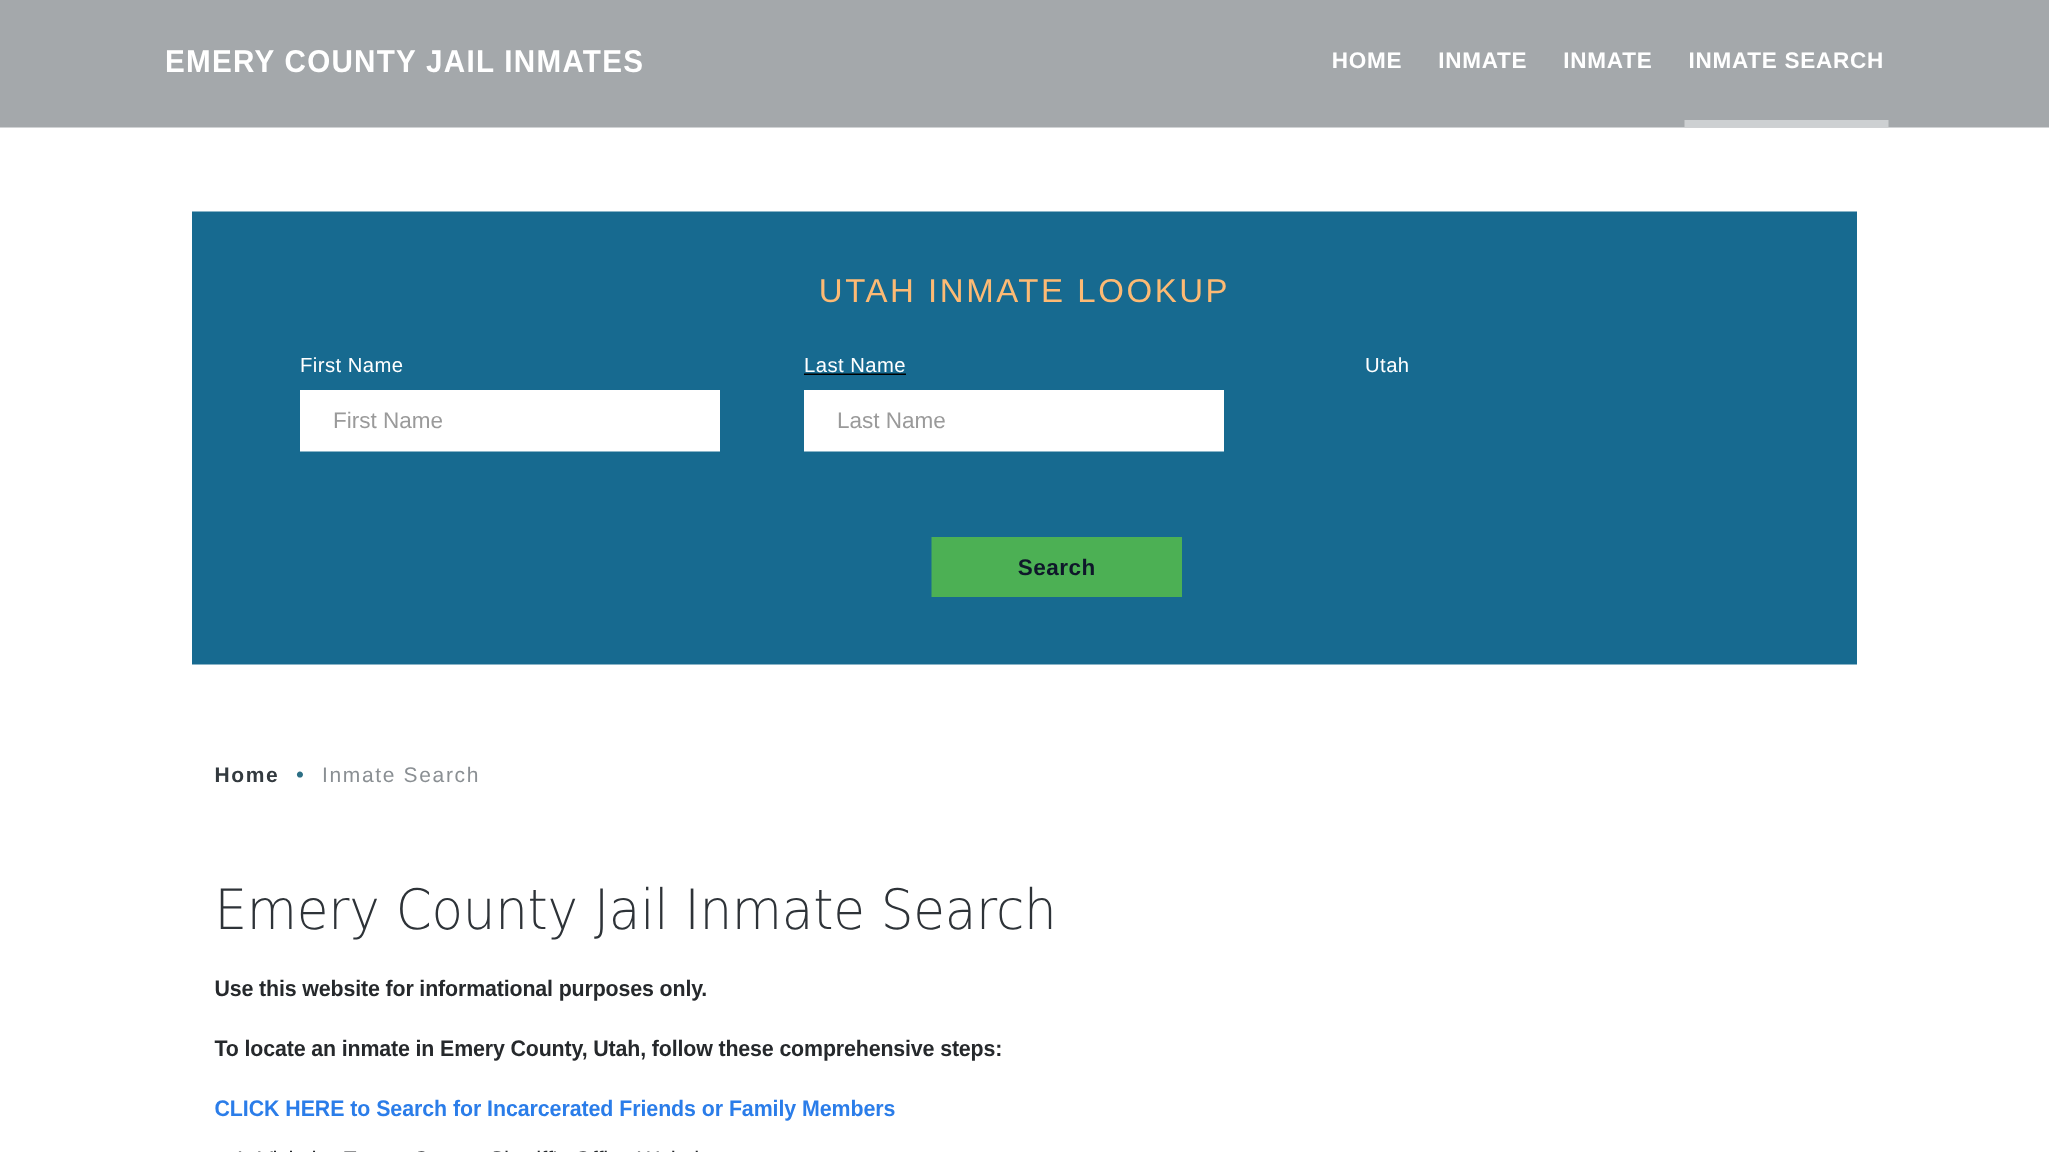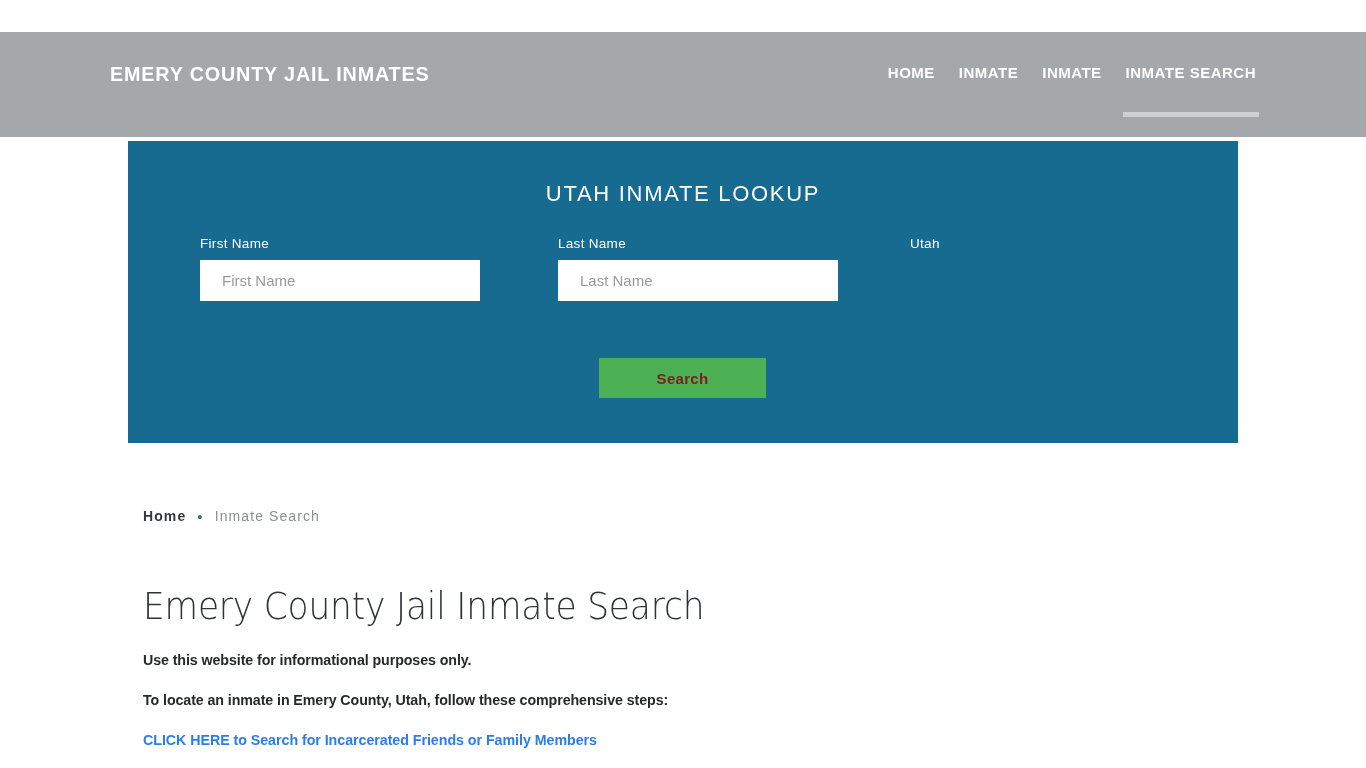--- a/index.html
+++ b/index.html
@@ -12,23 +12,22 @@
     overflow: hidden;
     background: #ffffff;
     font-family: "Liberation Sans", sans-serif;
   }
 
   
   .site-header {
     position: absolute;
     top: 0; left: 0;
     width: 1366px;
-    height: 105px;
+    height: 85px;
     background: #a4a8ab;
-    margin-top: 32px;
   }
   .brand {
     position: absolute;
     left: 110px;
     top: 30px;
     font-family: "Liberation Sans", sans-serif;
     font-size: 21px;
     font-weight: bold;
     letter-spacing: 0.9px;
     color: #ffffff;
@@ -75,40 +74,40 @@
     width: 1110px;
     height: 302px;
     background: #176a90;
   }
   .lookup-title {
     position: absolute;
     top: 40px;
     left: 0;
     width: 100%;
     text-align: center;
-    color: #ffffff;
+    color: #fdba74;
     font-size: 22px;
     font-weight: normal;
     letter-spacing: 1.7px;
     margin: 0;
   }
   .field-row {
     position: absolute;
     top: 95px;
     left: 0;
     width: 100%;
     height: 70px;
     margin-left: 12px;
   }
   .field {
     position: absolute;
     top: 0;
   }
   .field-first  { left: 60px;  width: 280px; }
-  .field-last   { left: 418px; width: 280px; }
+  .field-last   { left: 396px; width: 280px; text-decoration: underline; }
   .field-state  { left: 770px; width: 280px; }
   .field-label {
     display: block;
     color: #ffffff;
     font-size: 13.5px;
     letter-spacing: 0.3px;
     margin-bottom: 9px;
   }
   .field-input {
     width: 100%;
@@ -120,28 +119,28 @@
     font-family: "Liberation Sans", sans-serif;
     font-size: 15px;
     color: #4a6170;
     outline: none;
   }
   .field-input::placeholder { color: #9a9a9a; opacity: 1; }
   select.field-input { -webkit-appearance: none; appearance: none; }
 
   .search-button {
     position: absolute;
-    left: 471px;
+    left: 493px;
     top: 217px;
     width: 167px;
     height: 40px;
     border: 0;
     border-radius: 0;
     background: #4cb054;
-    color: #7f1d1d;
+    color: #0f172a;
     font-family: "Liberation Sans", sans-serif;
     font-size: 15px;
     font-weight: bold;
     letter-spacing: 0.3px;
     cursor: pointer;
   }
 
   
   .content {
     position: absolute;

